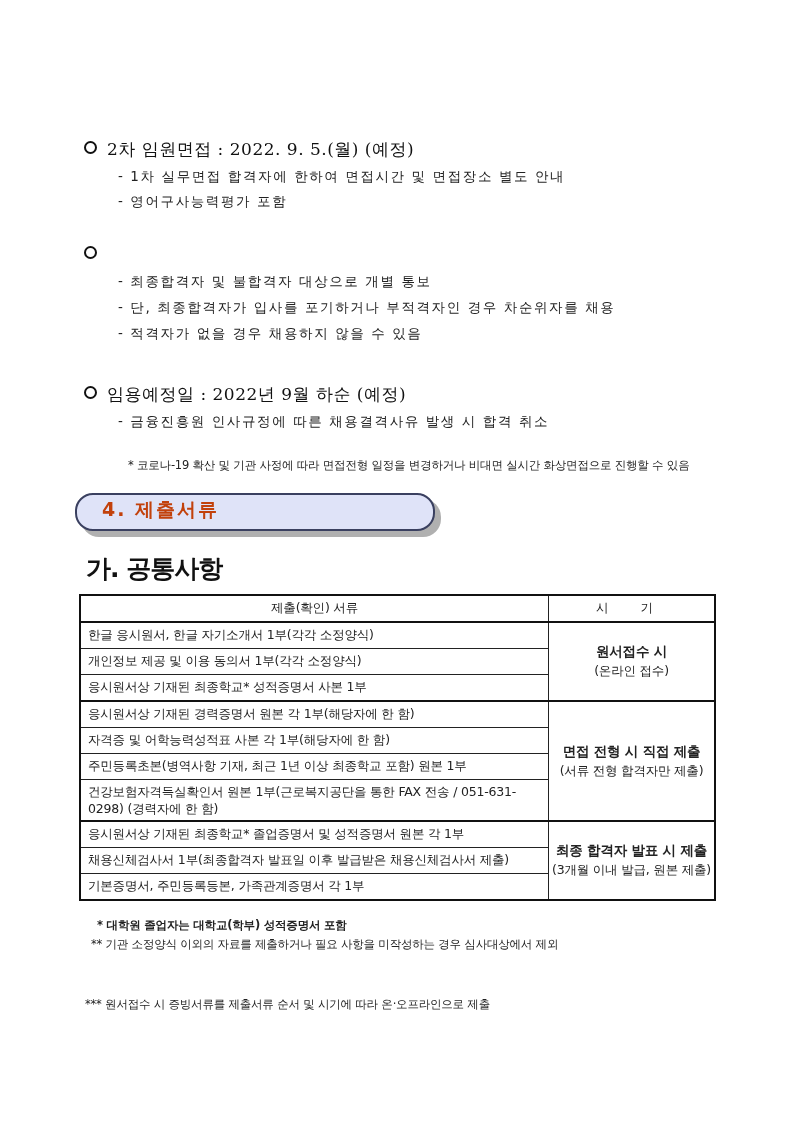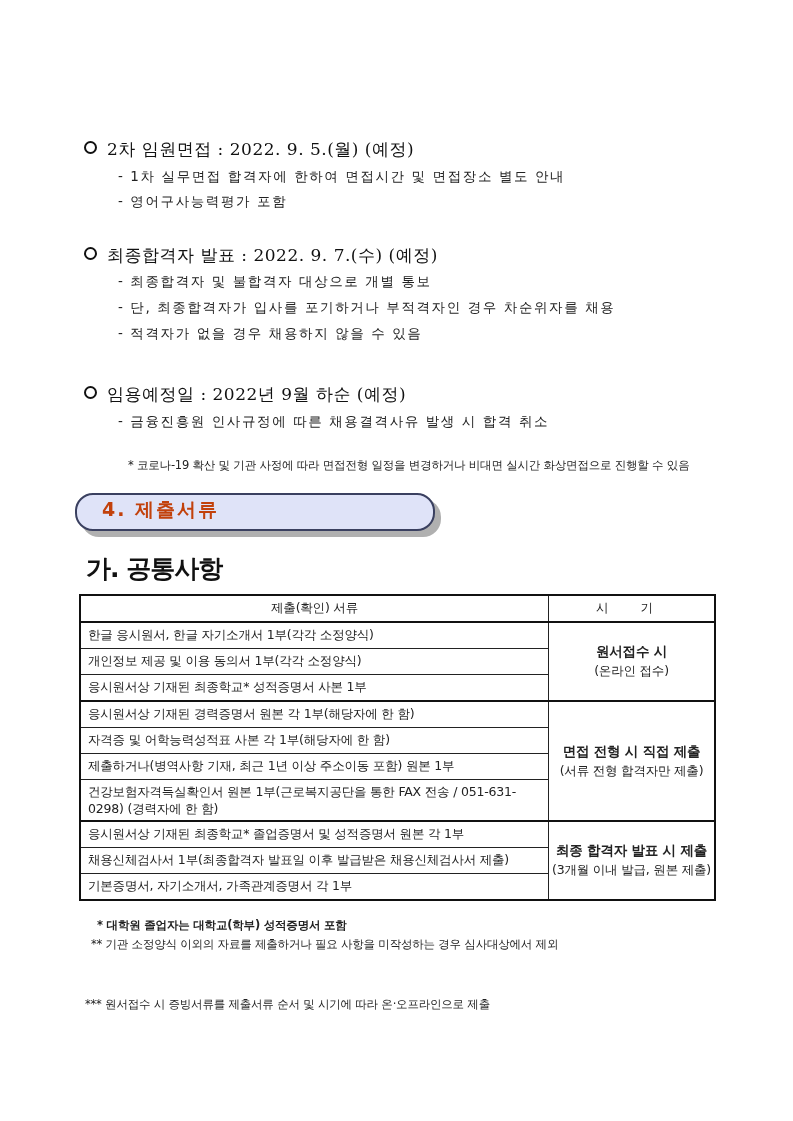--- a/index.html
+++ b/index.html
@@ -53,21 +53,21 @@
 </head>
 <body>
 
 <div class="abs bullet-line" style="left:84px; top:138px;">
   <span class="bullet-circle"></span><span>2차 임원면접 : 2022. 9. 5.(월) (예정)</span>
 </div>
 <div class="abs dash-line" style="left:118px; top:168px;">- 1차 실무면접 합격자에 한하여 면접시간 및 면접장소 별도 안내</div>
 <div class="abs dash-line" style="left:118px; top:193px;">- 영어구사능력평가 포함</div>
 
 <div class="abs bullet-line" style="left:84px; top:244px;">
-  <span class="bullet-circle"></span><span>최종합격자 발표 : 2022. 9. 7.(수) (예정)</span>
+  <span class="bullet-circle"></span>
 </div>
 <div class="abs dash-line" style="left:118px; top:273px;">- 최종합격자 및 불합격자 대상으로 개별 통보</div>
 <div class="abs dash-line" style="left:118px; top:299px;">- 단, 최종합격자가 입사를 포기하거나 부적격자인 경우 차순위자를 채용</div>
 <div class="abs dash-line" style="left:118px; top:325px;">- 적격자가 없을 경우 채용하지 않을 수 있음</div>
 
 <div class="abs bullet-line" style="left:84px; top:383px;">
   <span class="bullet-circle"></span><span>임용예정일 : 2022년 9월 하순 (예정)</span>
 </div>
 <div class="abs dash-line" style="left:118px; top:413px;">- 금융진흥원 인사규정에 따른 채용결격사유 발생 시 합격 취소</div>
 
@@ -102,37 +102,37 @@
     <td>응시원서상 기재된 경력증명서 원본 각 1부(해당자에 한 함)</td>
     <td class="period-cell" rowspan="4">
       <span class="main">면접 전형 시 직접 제출</span>
       <span class="sub">(서류 전형 합격자만 제출)</span>
     </td>
   </tr>
   <tr>
     <td>자격증 및 어학능력성적표 사본 각 1부(해당자에 한 함)</td>
   </tr>
   <tr>
-    <td>제출하거나(병역사항 기재, 최근 1년 이상 주소이동 포함) 원본 1부</td>
+    <td>주민등록초본(병역사항 기재, 최근 1년 이상 최종학교 포함) 원본 1부</td>
   </tr>
   <tr>
     <td class="two-line">건강보험자격득실확인서 원본 1부(근로복지공단을 통한 FAX 전송 / 051-631-0298) (경력자에 한 함)</td>
   </tr>
 
   <tr class="group-start">
     <td>응시원서상 기재된 최종학교* 졸업증명서 및 성적증명서 원본 각 1부</td>
     <td class="period-cell" rowspan="3">
       <span class="main">최종 합격자 발표 시 제출</span>
       <span class="sub">(3개월 이내 발급, 원본 제출)</span>
     </td>
   </tr>
   <tr>
     <td>채용신체검사서 1부(최종합격자 발표일 이후 발급받은 채용신체검사서 제출)</td>
   </tr>
   <tr>
-    <td>기본증명서, 자기소개서, 가족관계증명서 각 1부</td>
+    <td>기본증명서, 주민등록등본, 가족관계증명서 각 1부</td>
   </tr>
 </tbody>
   </table>
 
 <div class="abs note-small" style="left:97px; top:918px;font-weight:bold;">* 대학원 졸업자는 대학교(학부) 성적증명서 포함</div>
 <div class="abs note-small" style="left:91px; top:937px;">** 기관 소정양식 이외의 자료를 제출하거나 필요 사항을 미작성하는 경우 심사대상에서 제외</div>
 <div class="abs note-small" style="left:85px; top:997px;">*** 원서접수 시 증빙서류를 제출서류 순서 및 시기에 따라 온·오프라인으로 제출</div>
 
 </body></html>

